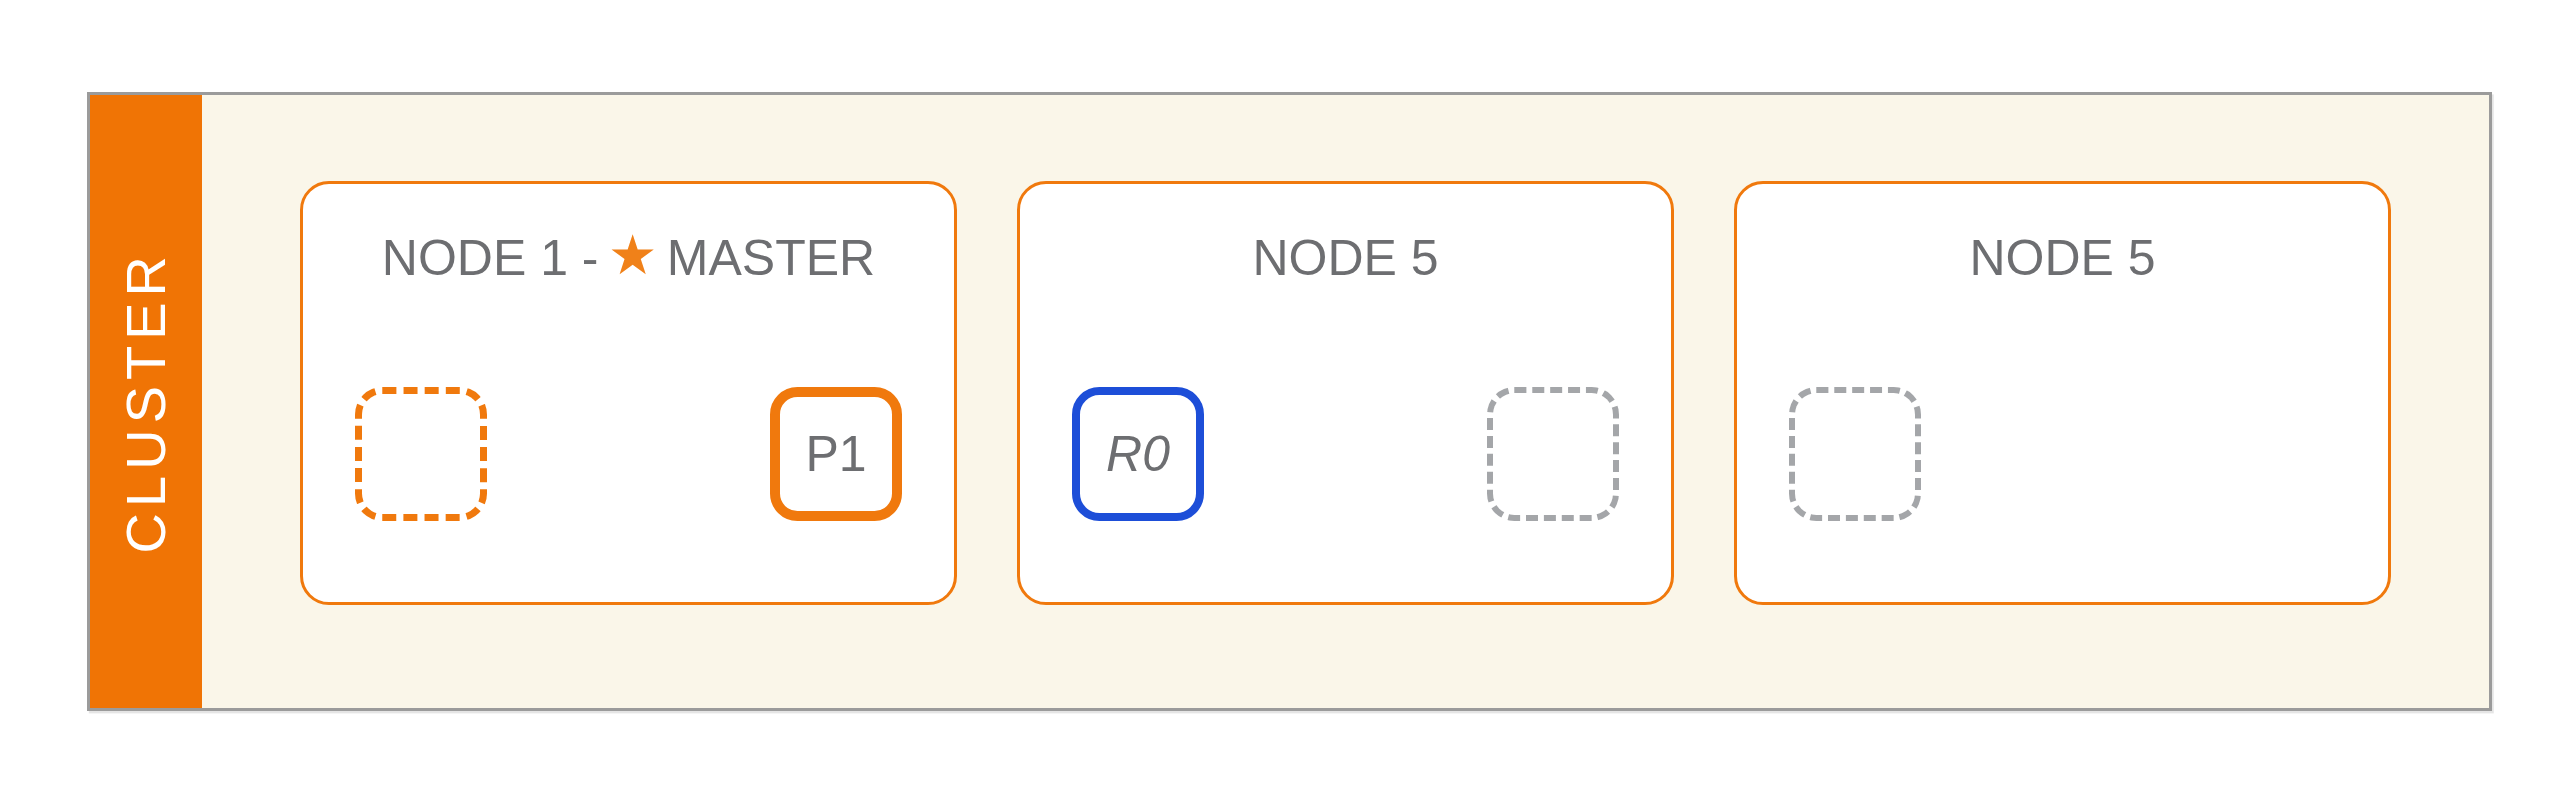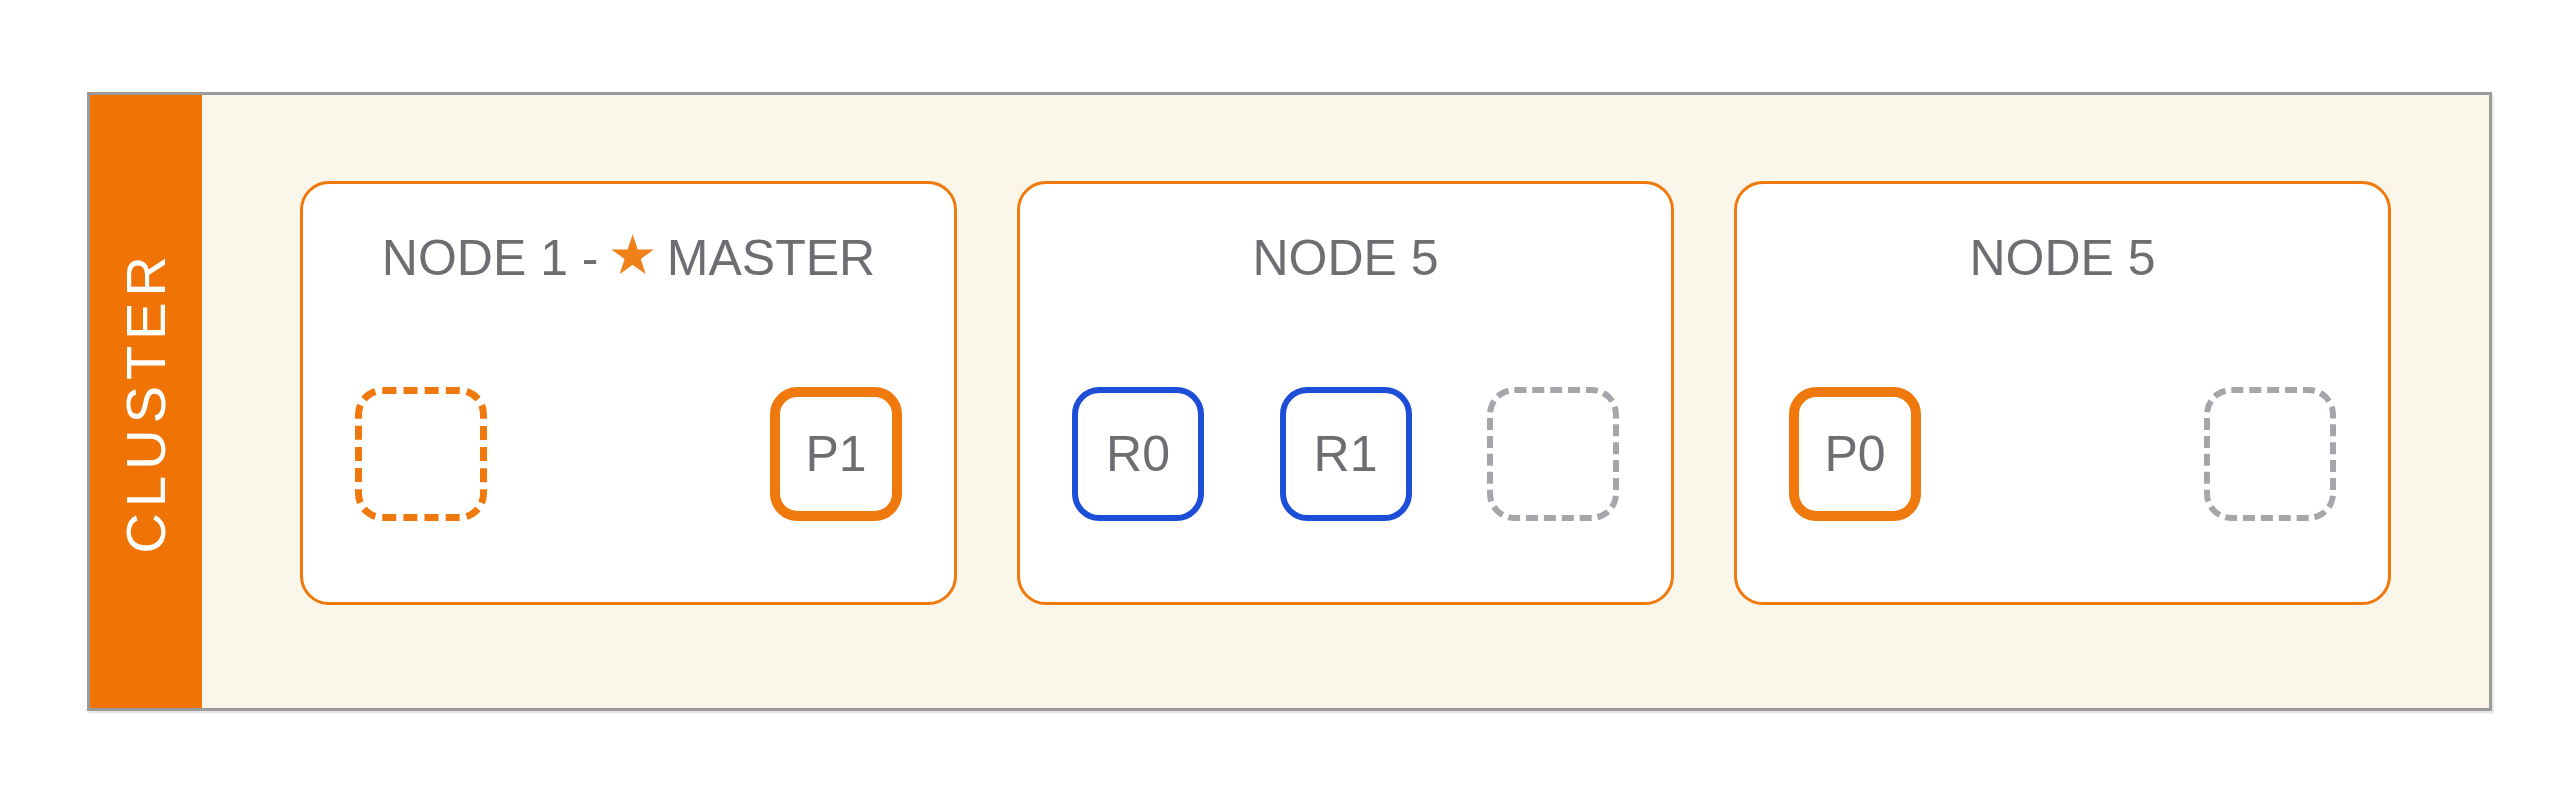--- a/index.html
+++ b/index.html
@@ -96,21 +96,21 @@
     border-radius: 27.4px;
     background: #ffffff;
     display: flex;
     align-items: center;
     justify-content: center;
     font-size: 50px;
     color: #6D6E71;
     text-align: center;
   }
   .slot--primary { border: 10.7px solid #F0790D; }
-  .slot--replica { border: 6px solid #1d4ed8; }
+  .slot--replica { border: 8px solid #1d4ed8; font-style: italic; }
   .slot--empty-primary { background: transparent; border: 7.8px dashed #F0790D; }
   .slot--empty-replica { background: transparent; border: 6.6px dashed #A4A6A9; }
 </style>
 </head>
 <body>
 
 <div class="canvas">
   <div class="cluster-frame">
 
     <div class="cluster-sidebar">
@@ -130,31 +130,29 @@
           <div class="slot slot--primary">P1</div>
         </div>
       </div>
 
       <div class="node-card">
         <div class="node-title">
           <span>NODE 5</span>
         </div>
         <div class="slots-row">
           <div class="slot slot--replica">R0</div>
-          <div class="slot slot--replica">R1</div>
           <div class="slot slot--empty-replica"></div>
         </div>
       </div>
 
       <div class="node-card">
         <div class="node-title">
           <span>NODE 5</span>
         </div>
         <div class="slots-row">
-          <div class="slot slot--primary">P0</div>
           <div class="slot slot--empty-replica"></div>
         </div>
       </div>
 
     </div>
   </div>
 </div>
 
 
 </body></html>

